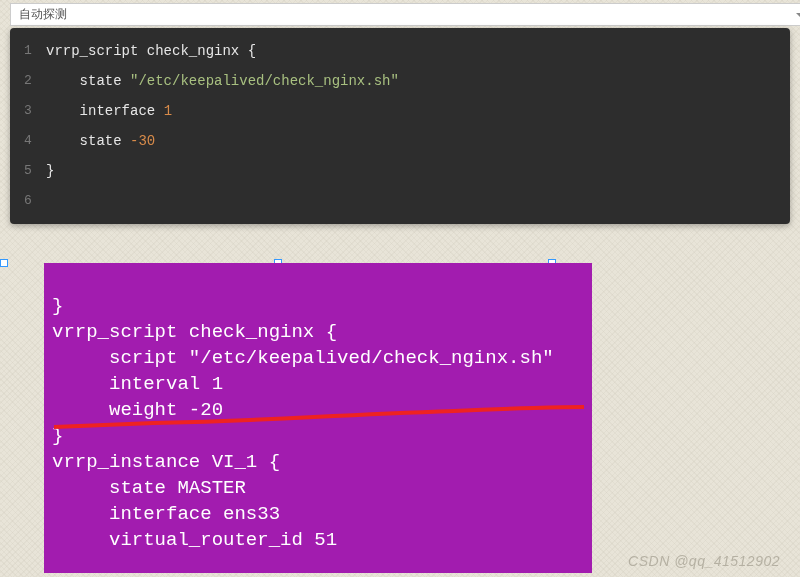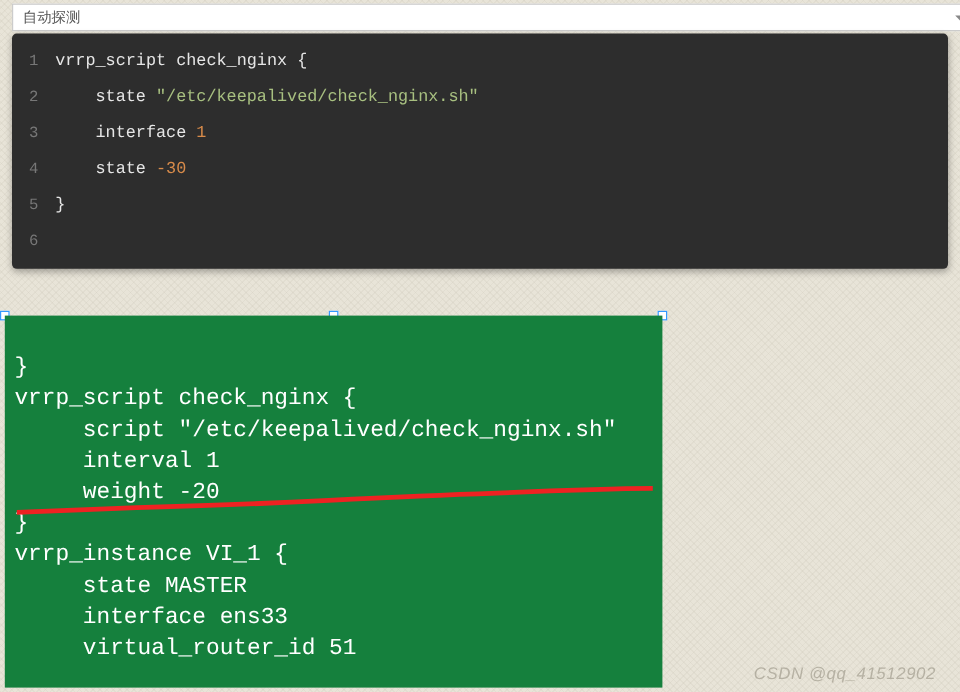--- a/index.html
+++ b/index.html
@@ -81,29 +81,30 @@
       height: 8px;
       background: #fff;
       border: 1px solid #3399ff;
     }
     .h1 { top: -4px; left: -4px; }
     .h2 { top: -4px; right: -4px; }
     .h3 { top: -4px; left: 50%; margin-left: -4px; }
     .terminal {
       width: 100%;
       height: 100%;
-      background: #15803d;
+      background: #a21caf;
       color: #fff;
       font-family: Consolas, "Courier New", monospace;
       font-size: 19px;
       line-height: 26px;
       padding: 4px 8px;
       white-space: pre;
       overflow: hidden;
       position: relative;
+      margin-left: 40px;
     }
     .red-line {
       position: absolute;
       top: 140px;
       left: 10px;
       right: 8px;
       height: 30px;
       pointer-events: none;
     }
     .watermark {

